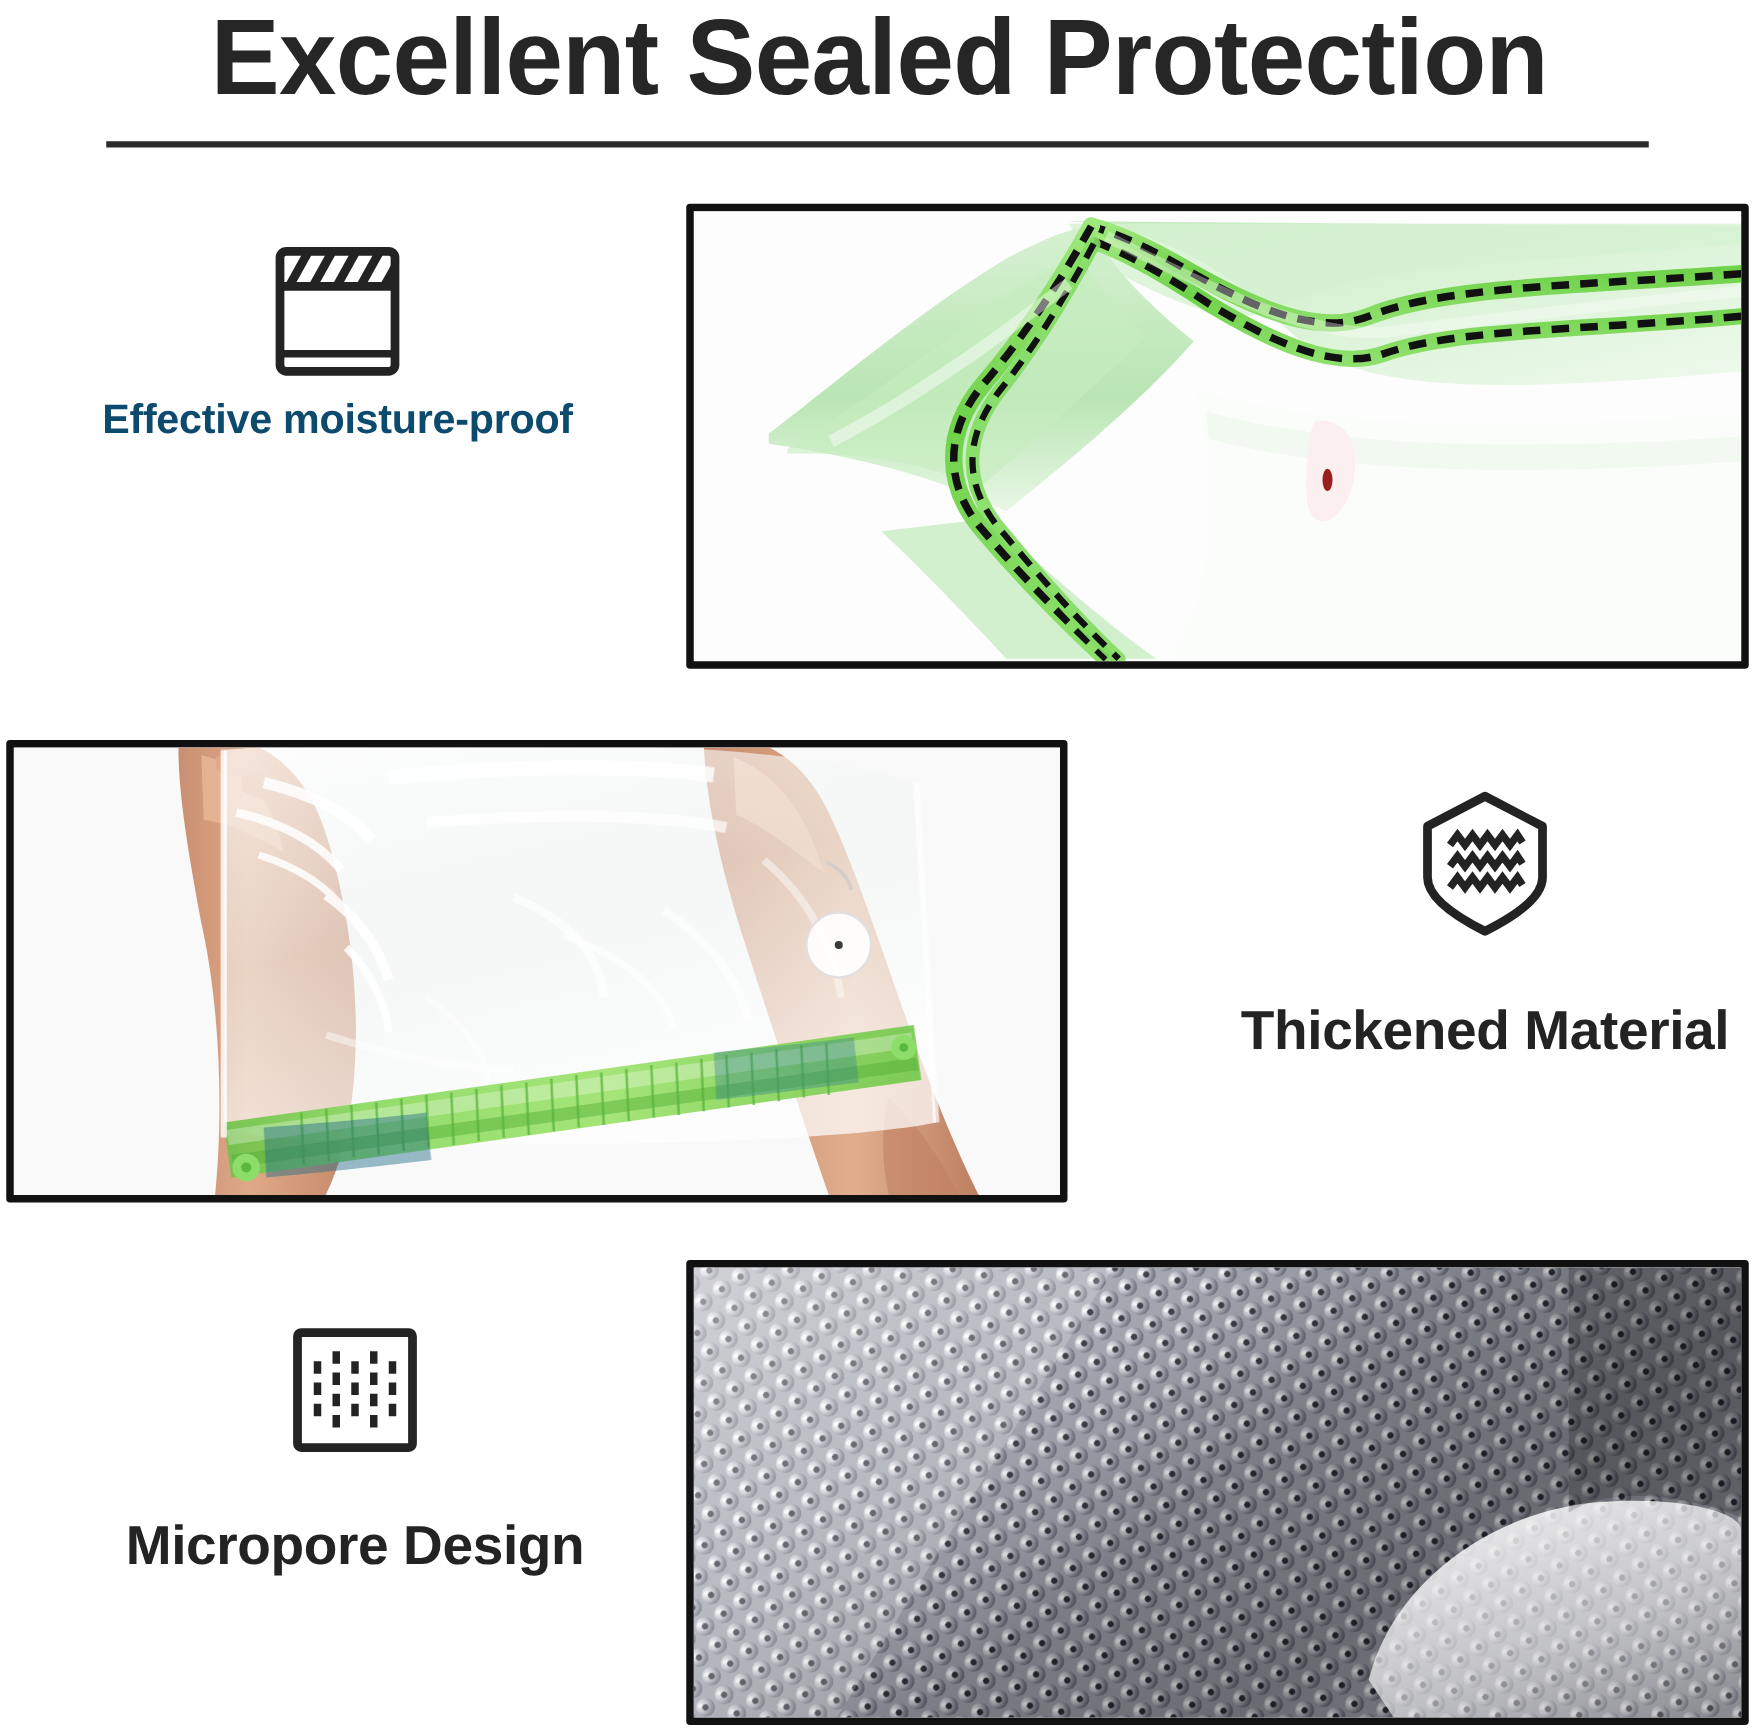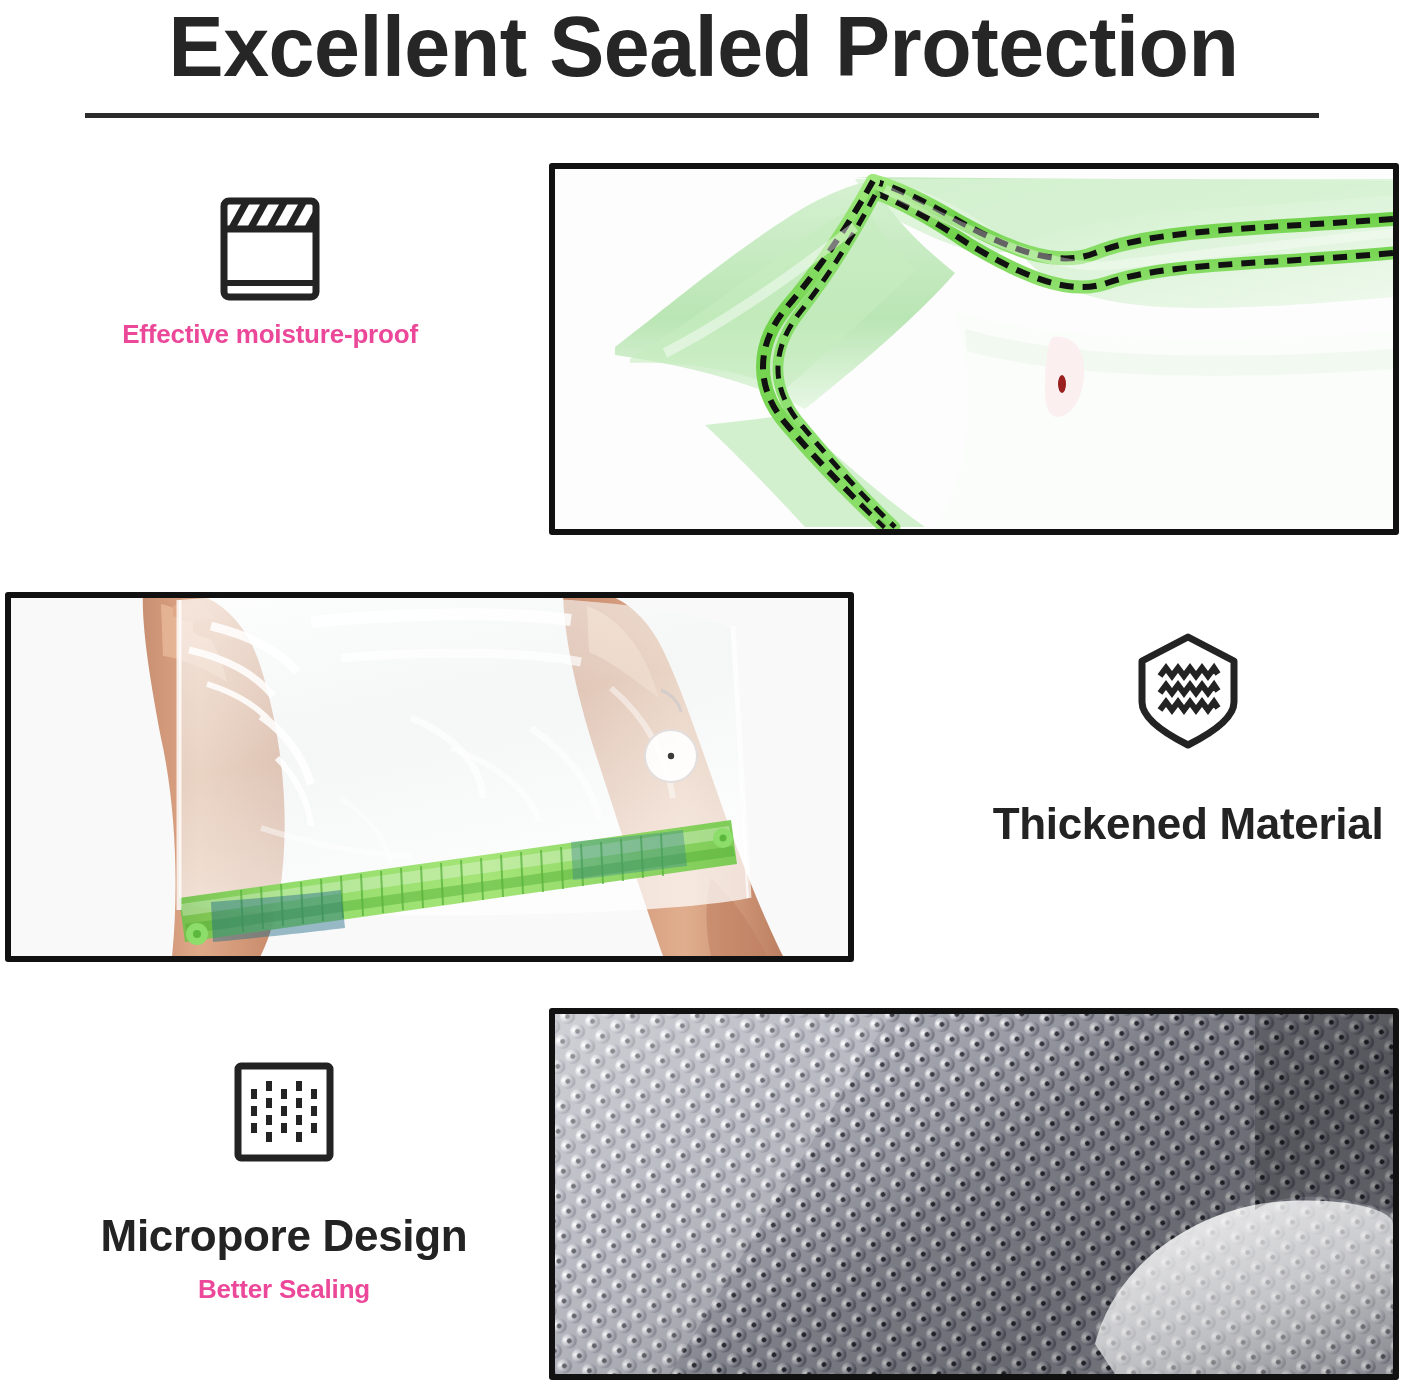--- a/index.html
+++ b/index.html
@@ -52,24 +52,24 @@
   }
   .feature-title {
     font-size: 44px;
     line-height: 56px;
     font-weight: 700;
     color: #232323;
     white-space: nowrap;
     letter-spacing: -0.3px;
   }
   .feature-sub {
-    font-size: 26px;
+    font-size: 33px;
     line-height: 42px;
     font-weight: 700;
-    color: #ec4899;
+    color: #0c4a6e;
     white-space: nowrap;
     letter-spacing: -0.2px;
   }
 
   
   #feature-zipper   { left: 10px;  top: 195px;  width: 520px; }
   #feature-zipper .feature-title { margin-top: 40px; }
   #feature-zipper .feature-sub   { margin-top: 4px; }
 
   #feature-material { left: 928px; top: 630px;  width: 520px; }
@@ -164,21 +164,20 @@
         <line x1="67" y1="55" x2="67" y2="65"></line>
         <line x1="67" y1="72" x2="67" y2="82"></line>
 
         <line x1="82" y1="29" x2="82" y2="39"></line>
         <line x1="82" y1="46" x2="82" y2="56"></line>
         <line x1="82" y1="63" x2="82" y2="73"></line>
       </g>
     </svg>
   </span>
   <div class="feature-title">Micropore Design</div>
-  <div class="feature-sub">Better Sealing</div>
 </div>
 
 <div class="photo-panel" id="photo-zipper">
   <svg class="photo-svg" viewBox="0 0 838 360" preserveAspectRatio="none" xmlns="http://www.w3.org/2000/svg">
     <defs>
       <linearGradient id="filmGrad" x1="0" y1="0" x2="1" y2="1">
         <stop offset="0%" stop-color="#bfe8ba"></stop>
         <stop offset="45%" stop-color="#d8f2d4"></stop>
         <stop offset="100%" stop-color="#eef9ec"></stop>
       </linearGradient>

